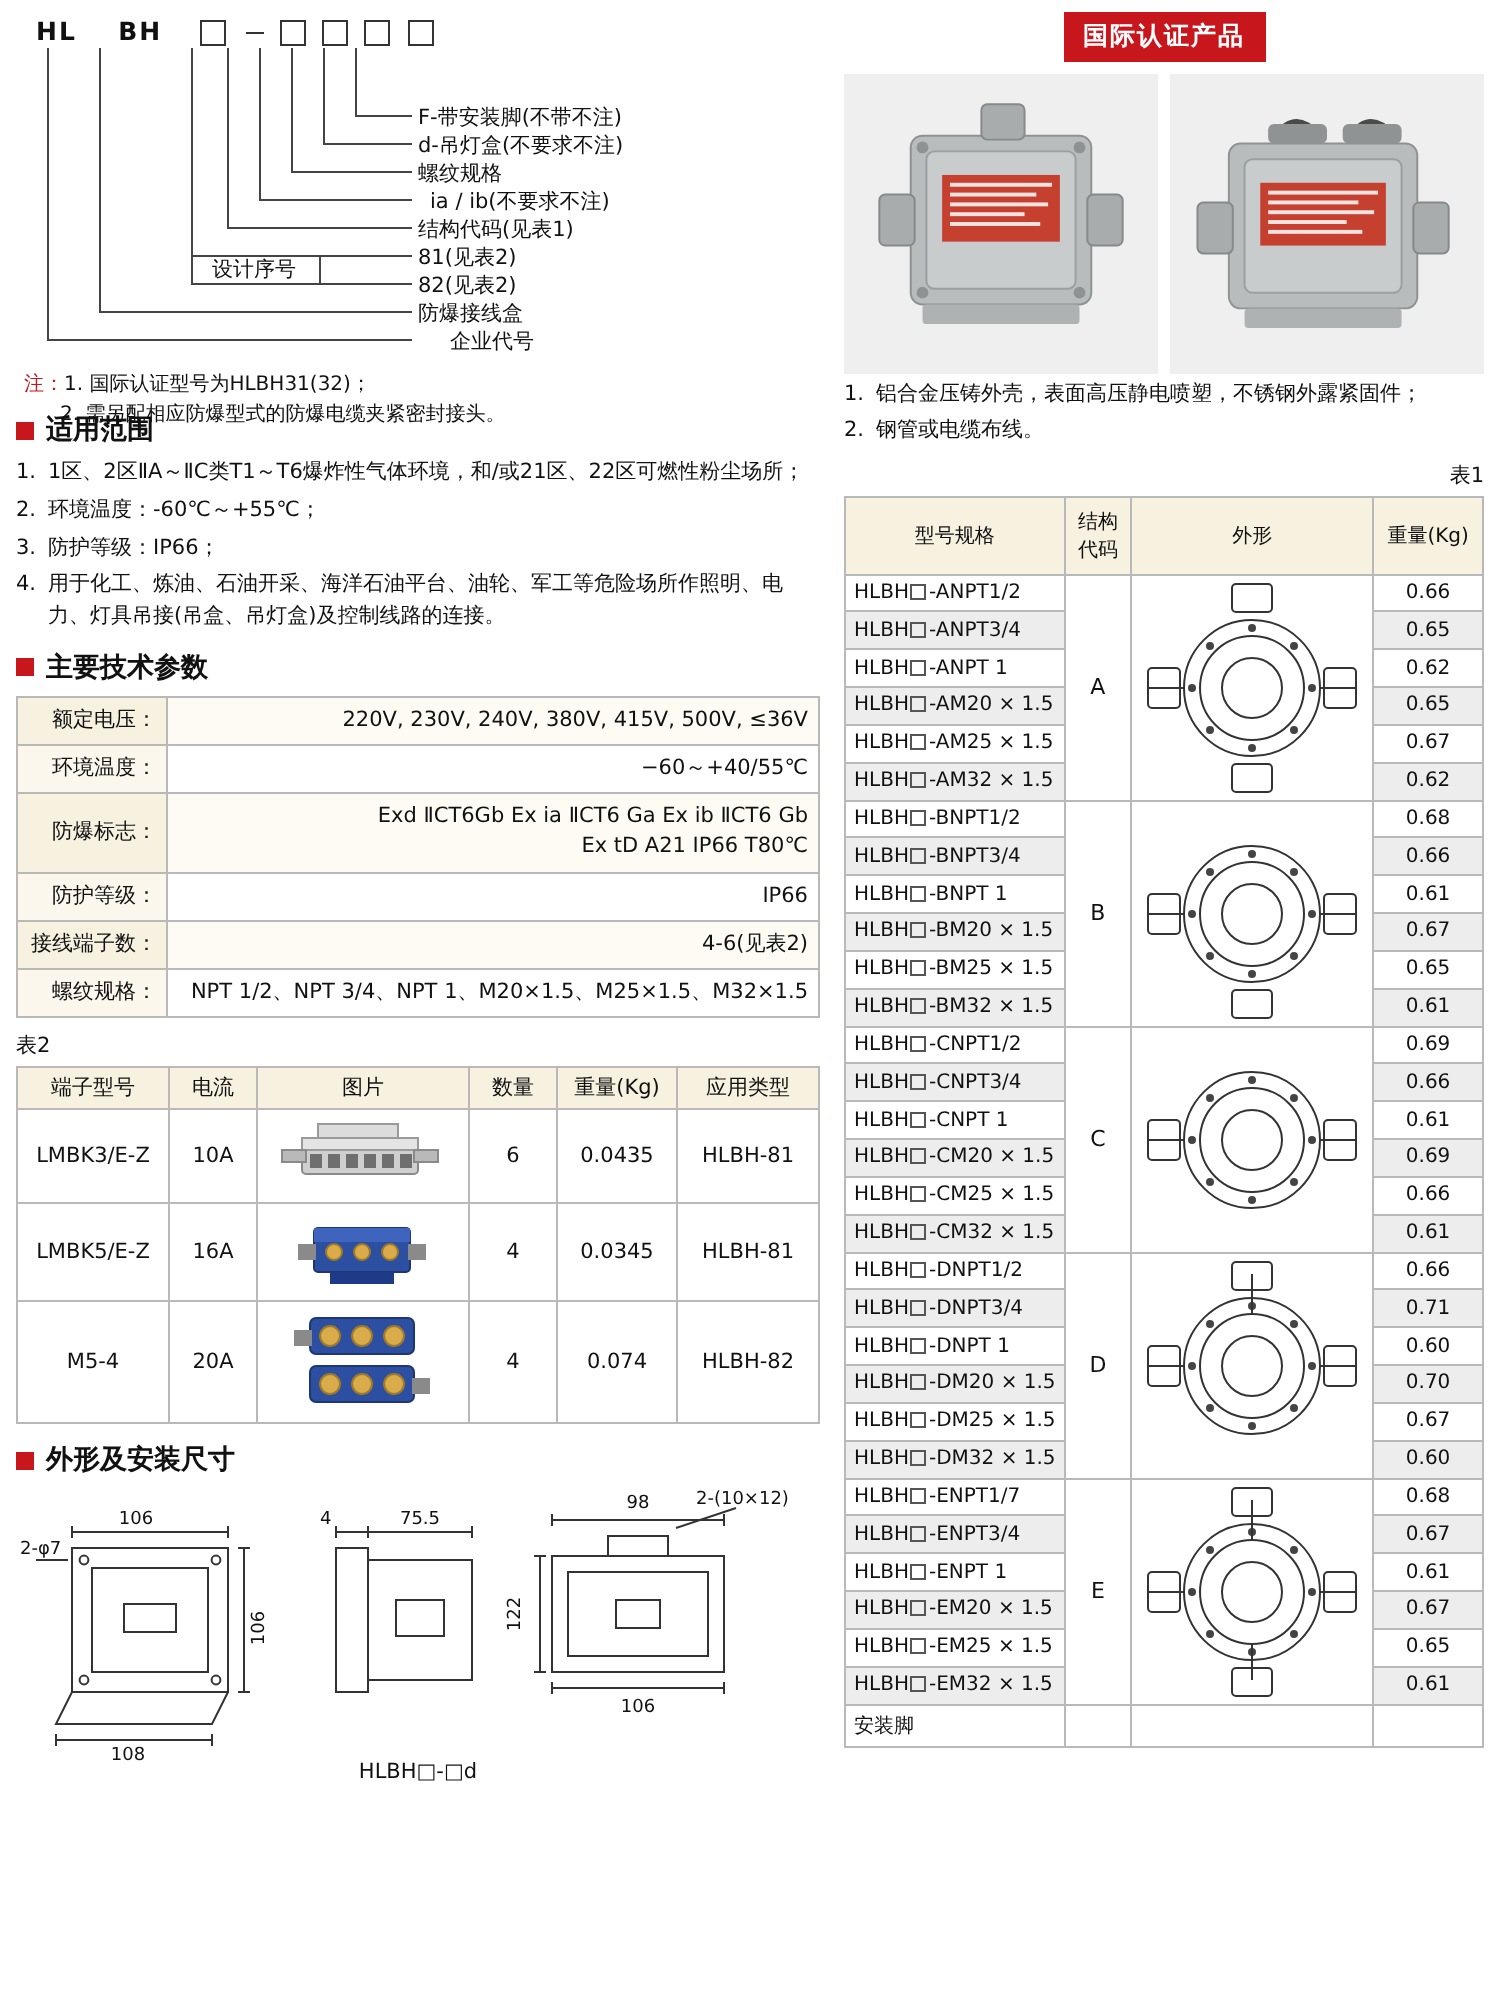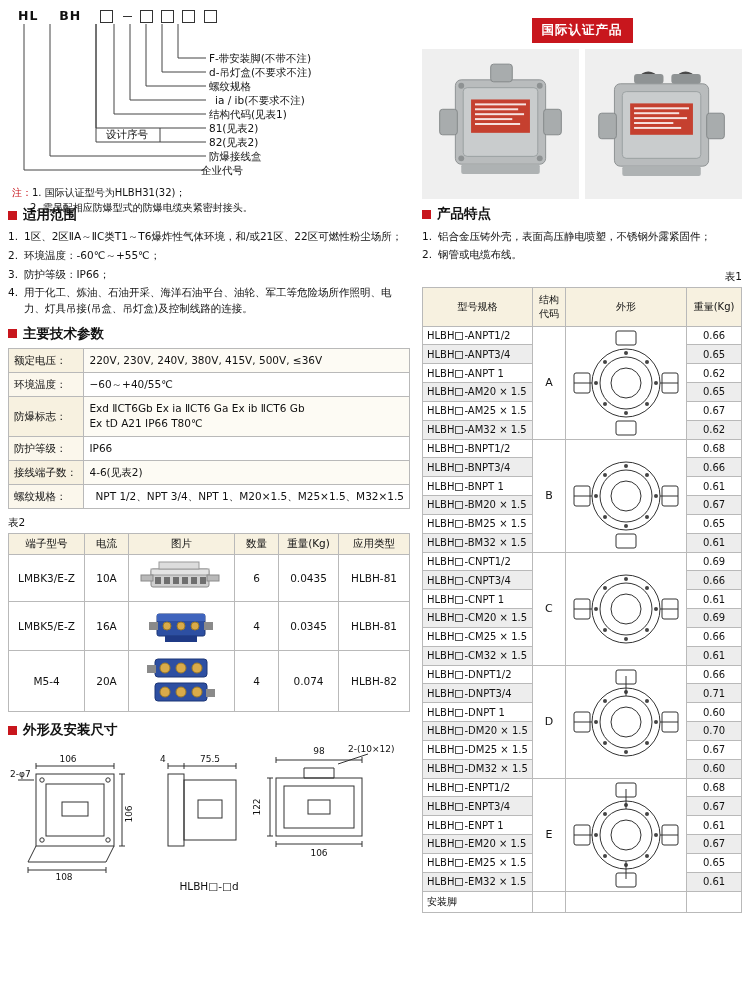--- a/index.html
+++ b/index.html
@@ -4,41 +4,41 @@
 <style>
   * { box-sizing: border-box; }
   html, body { margin:0; padding:0; }
   body {
     width:750px; height:1004px; position:relative;
     font-family:"DejaVu Sans","Liberation Sans",sans-serif;
     font-size:10.5px; color:#111; background:#fff;
   }
   .page { position:relative; width:750px; height:1004px; overflow:hidden; }
   .col-left { position:absolute; left:0; top:0; width:418px; height:1004px; padding:6px 8px 0 8px; }
-  .col-right { position:absolute; left:418px; top:12px; width:332px; height:768px; padding:6px 8px 0 4px; }
+  .col-right { position:absolute; left:418px; top:0; width:332px; height:768px; padding:6px 8px 0 4px; }
 
   
   .sec-h { display:flex; align-items:center; font-size:13.5px; font-weight:bold; color:#111; margin:4px 0 5px 0; }
   .sec-h .sq { width:9px; height:9px; background:#c8161d; margin-right:6px; display:inline-block; }
 
   
   .model-box { position:relative; height:196px; margin-left:2px; }
   .model-top { font-size:12.5px; font-weight:bold; letter-spacing:1px;text-align:right; }
   .mcell { display:inline-block; width:13px; height:13px; border:1px solid #333; vertical-align:middle; margin-right:3px; }
   .mdash { display:inline-block; width:9px; border-top:1px solid #333; vertical-align:middle; margin:0 2px; }
   .ltxt { position:absolute; font-size:10.5px; white-space:nowrap; }
   .note { font-size:10px; line-height:1.45; margin-top:4px; }
   .note .red { color:#c8161d; }
 
   ol.plain { margin:0; padding:0 0 0 0; list-style:none; }
   ol.plain li { margin:0 0 3px 0; line-height:1.5; font-size:10.5px; text-indent:0; padding-left:16px; position:relative; }
   ol.plain li .num { position:absolute; left:0; top:0; }
 
   
-  table.spec { border-collapse:collapse; width:100%; font-size:10.5px; }
+  table.spec { border-collapse:collapse; width:100%; font-size:10.5px;text-align:right; }
   table.spec td { border:1px solid #b9b9b9; padding:4px 5px; line-height:1.45; }
   table.spec td.k { width:88px; background:#faf6ea; white-space:nowrap; }
   table.spec tr:nth-child(odd) td { background:#fdfbf4; }
   table.spec tr:nth-child(even) td { background:#ffffff; }
   table.spec tr:nth-child(odd) td.k { background:#f7f1e0; }
   table.spec tr:nth-child(even) td.k { background:#fbf7ec; }
 
   .tbl-cap { font-size:10.5px; margin:7px 0 3px 0; }
   .tbl-cap.right { text-align:right; }
 
@@ -115,21 +115,21 @@
       </svg>
 
       <div class="ltxt" style="left:199px; top:46px;">F-带安装脚(不带不注)</div>
       <div class="ltxt" style="left:199px; top:60px;">d-吊灯盒(不要求不注)</div>
       <div class="ltxt" style="left:199px; top:74px;">螺纹规格</div>
       <div class="ltxt" style="left:205px; top:88px;">ia / ib(不要求不注)</div>
       <div class="ltxt" style="left:199px; top:102px;">结构代码(见表1)</div>
       <div class="ltxt" style="left:199px; top:116px;">81(见表2)</div>
       <div class="ltxt" style="left:199px; top:130px;">82(见表2)</div>
       <div class="ltxt" style="left:199px; top:144px;">防爆接线盒</div>
-      <div class="ltxt" style="left:191px; top:158px;">企业代号</div>
+      <div class="ltxt" style="left:215px; top:158px;">企业代号</div>
       <div class="ltxt" style="left:96px; top:122px;">设计序号</div>
 
       <div class="note" style="position:absolute; left:2px; top:176px; width:400px;">
         <span class="red">注：</span><span>1. 国际认证型号为HLBH31(32)；</span><br>
         <span style="display:inline-block; padding-left:18px;">2. 需另配相应防爆型式的防爆电缆夹紧密封接头。</span>
       </div>
     </div>
 
     <div class="sec-h">
       <span class="sq"></span>
@@ -399,24 +399,20 @@
             <rect x="50" y="24" width="30" height="10" rx="3" fill="#8f9394"></rect>
             <rect x="88" y="24" width="30" height="10" rx="3" fill="#8f9394"></rect>
             <rect x="14" y="64" width="18" height="26" rx="3" fill="#a8acad" stroke="#85898a"></rect>
             <rect x="124" y="64" width="18" height="26" rx="3" fill="#a8acad" stroke="#85898a"></rect>
             <rect x="38" y="118" width="80" height="10" rx="2" fill="#aeb2b3"></rect>
           </g>
         </svg>
       </div>
     </div>
 
-    <div class="sec-h" style="margin-top:6px;">
-      <span class="sq"></span>
-      <span>产品特点</span>
-    </div>
     <ol class="feat">
       <li><span class="num">1.</span><span>铝合金压铸外壳，表面高压静电喷塑，不锈钢外露紧固件；</span></li>
       <li><span class="num">2.</span><span>钢管或电缆布线。</span></li>
     </ol>
 
     <div class="tbl-cap right">表1</div>
 
     <table class="mt">
       <thead>
         <tr>
@@ -618,21 +614,21 @@
         <tr>
           <td class="model"><span>HLBH</span><span class="msq"></span><span>-DM25 × 1.5</span></td>
           <td class="w">0.67</td>
         </tr>
         <tr>
           <td class="model"><span>HLBH</span><span class="msq"></span><span>-DM32 × 1.5</span></td>
           <td class="w">0.60</td>
         </tr>
 
         <tr>
-          <td class="model"><span>HLBH</span><span class="msq"></span><span>-ENPT1/2</span></td>
+          <td class="model"><span>HLBH</span><span class="msq"></span><span>-ENPT1/7</span></td>
           <td class="code" rowspan="6">E</td>
           <td class="shape" rowspan="6">
             <svg width="120" height="112" viewBox="0 0 120 112">
               <g stroke="#333" fill="none" stroke-width="1">
                 <circle cx="60" cy="56" r="34"></circle>
                   <circle cx="60" cy="56" r="26"></circle>
                   <circle cx="60" cy="56" r="15"></circle>
                 <g fill="#444" stroke="none">
                   <circle cx="60" cy="26" r="2"></circle>
                     <circle cx="81" cy="35" r="2"></circle>

